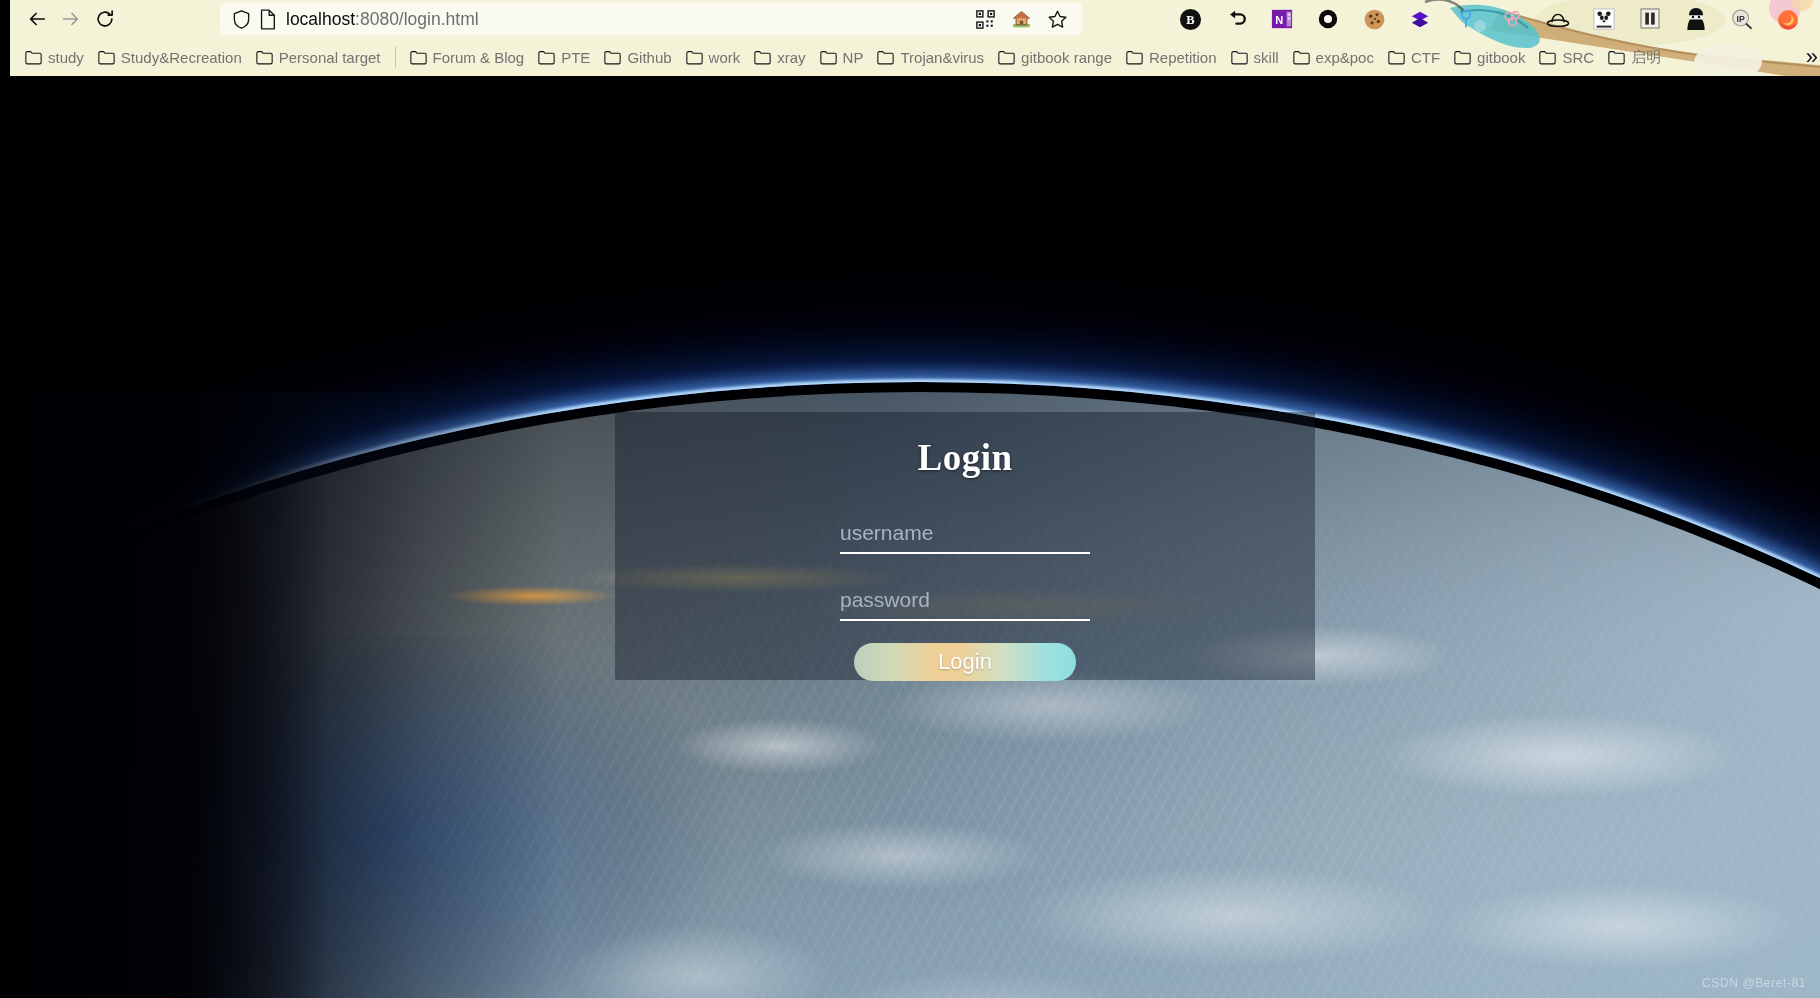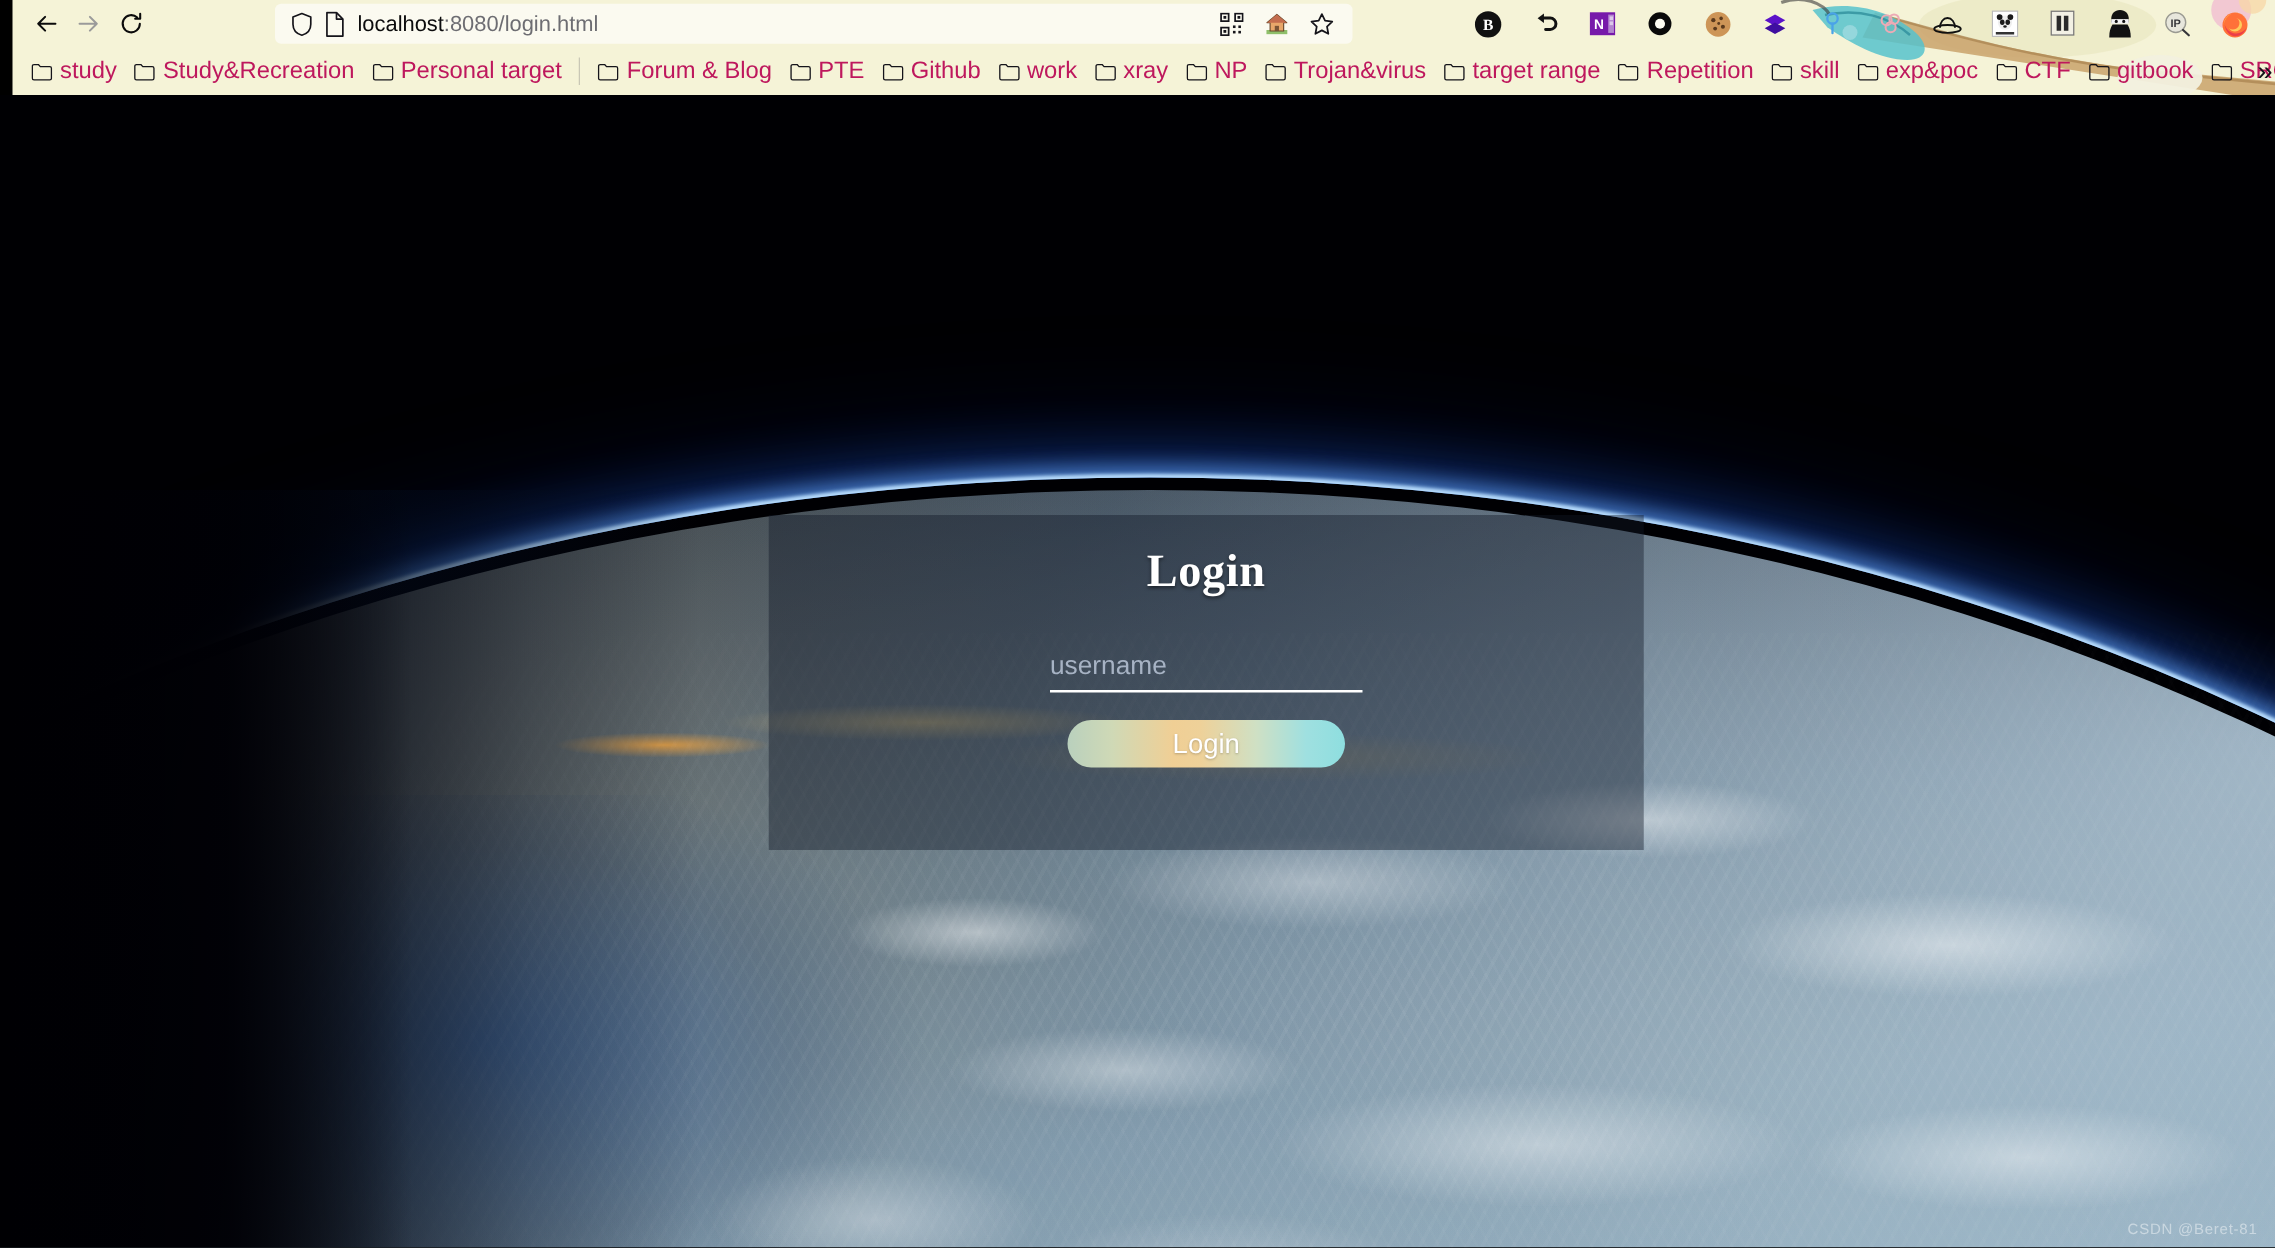--- a/index.html
+++ b/index.html
@@ -118,22 +118,22 @@
   .bm {
     display: flex;
     align-items: center;
     gap: 6px;
     padding: 3px 7px;
     border-radius: 4px;
     white-space: nowrap;
     cursor: default;
   }
   .bm-label {
-    font-size: 19px;
-    color: #be185d;
+    font-size: 15px;
+    color: #737373;
     font-family: "Liberation Sans", sans-serif;
   }
   .bm-sep {
     width: 1px;
     height: 22px;
     background: #c9c7b5;
     margin: 0 7px;
     flex: 0 0 auto;
   }
   .bm-overflow {
@@ -367,20 +367,23 @@
     <div class="earth-shadow"></div>
     <div class="earth-shadow2"></div>
 
     <div class="login-panel">
       <div class="login-title">Login</div>
 
       <div class="field">
         <input type="text" placeholder="username" style="">
       </div>
 
+      <div class="field second">
+        <input type="password" placeholder="password" style="">
+      </div>
 
       <button class="login-btn">Login</button>
     </div>
 
     <div class="watermark">CSDN @Beret-81</div>
   </div>
 
   <div class="browser-chrome">
 
     <svg class="chrome-art" viewBox="0 0 520 100">
@@ -646,21 +649,21 @@
         <div class="bm">
           <svg width="17" height="15" viewBox="0 0 20 17">
             <path d="M1 3.2A1.6 1.6 0 0 1 2.6 1.6h4.1l1.8 2h8.9A1.6 1.6 0 0 1 19 5.2v9.2a1.6 1.6 0 0 1-1.6 1.6H2.6A1.6 1.6 0 0 1 1 14.4z" stroke="#15141a" stroke-width="1.25" fill="none" stroke-linejoin="round"></path>
           </svg>
           <span class="bm-label">Trojan&amp;virus</span>
         </div>
         <div class="bm">
           <svg width="17" height="15" viewBox="0 0 20 17">
             <path d="M1 3.2A1.6 1.6 0 0 1 2.6 1.6h4.1l1.8 2h8.9A1.6 1.6 0 0 1 19 5.2v9.2a1.6 1.6 0 0 1-1.6 1.6H2.6A1.6 1.6 0 0 1 1 14.4z" stroke="#15141a" stroke-width="1.25" fill="none" stroke-linejoin="round"></path>
           </svg>
-          <span class="bm-label">target range</span>
+          <span class="bm-label">gitbook range</span>
         </div>
         <div class="bm">
           <svg width="17" height="15" viewBox="0 0 20 17">
             <path d="M1 3.2A1.6 1.6 0 0 1 2.6 1.6h4.1l1.8 2h8.9A1.6 1.6 0 0 1 19 5.2v9.2a1.6 1.6 0 0 1-1.6 1.6H2.6A1.6 1.6 0 0 1 1 14.4z" stroke="#15141a" stroke-width="1.25" fill="none" stroke-linejoin="round"></path>
           </svg>
           <span class="bm-label">Repetition</span>
         </div>
         <div class="bm">
           <svg width="17" height="15" viewBox="0 0 20 17">
             <path d="M1 3.2A1.6 1.6 0 0 1 2.6 1.6h4.1l1.8 2h8.9A1.6 1.6 0 0 1 19 5.2v9.2a1.6 1.6 0 0 1-1.6 1.6H2.6A1.6 1.6 0 0 1 1 14.4z" stroke="#15141a" stroke-width="1.25" fill="none" stroke-linejoin="round"></path>

